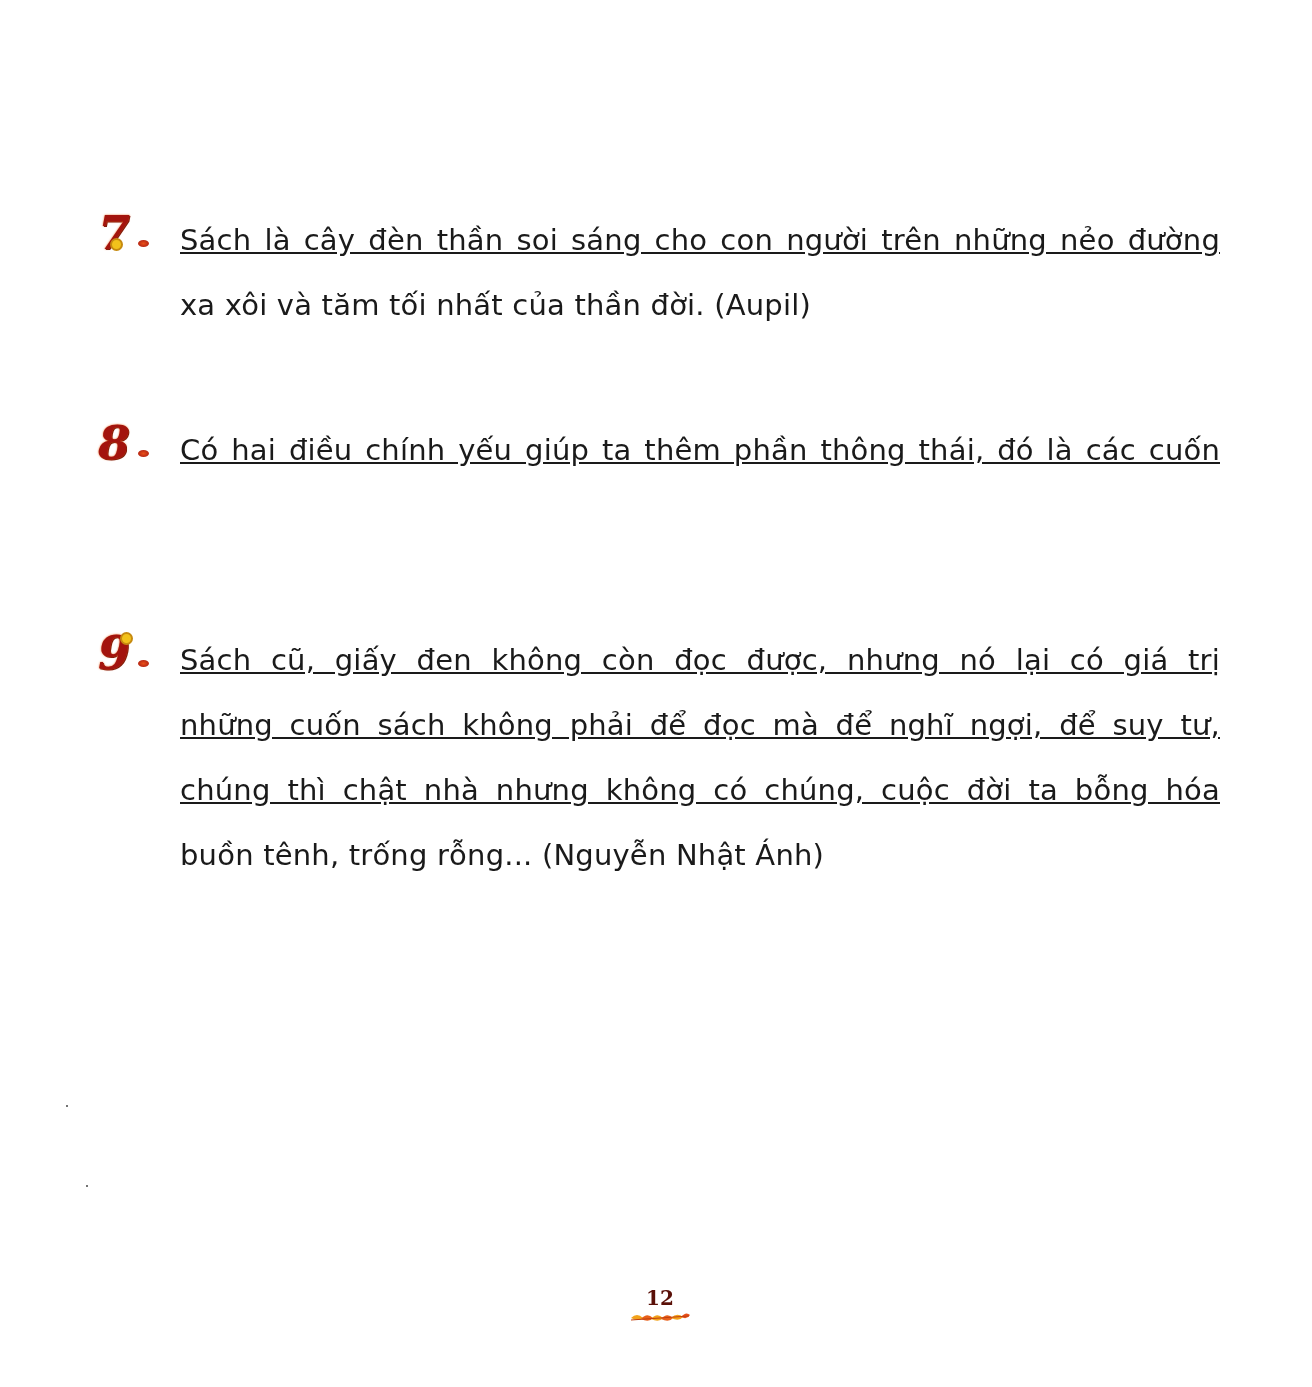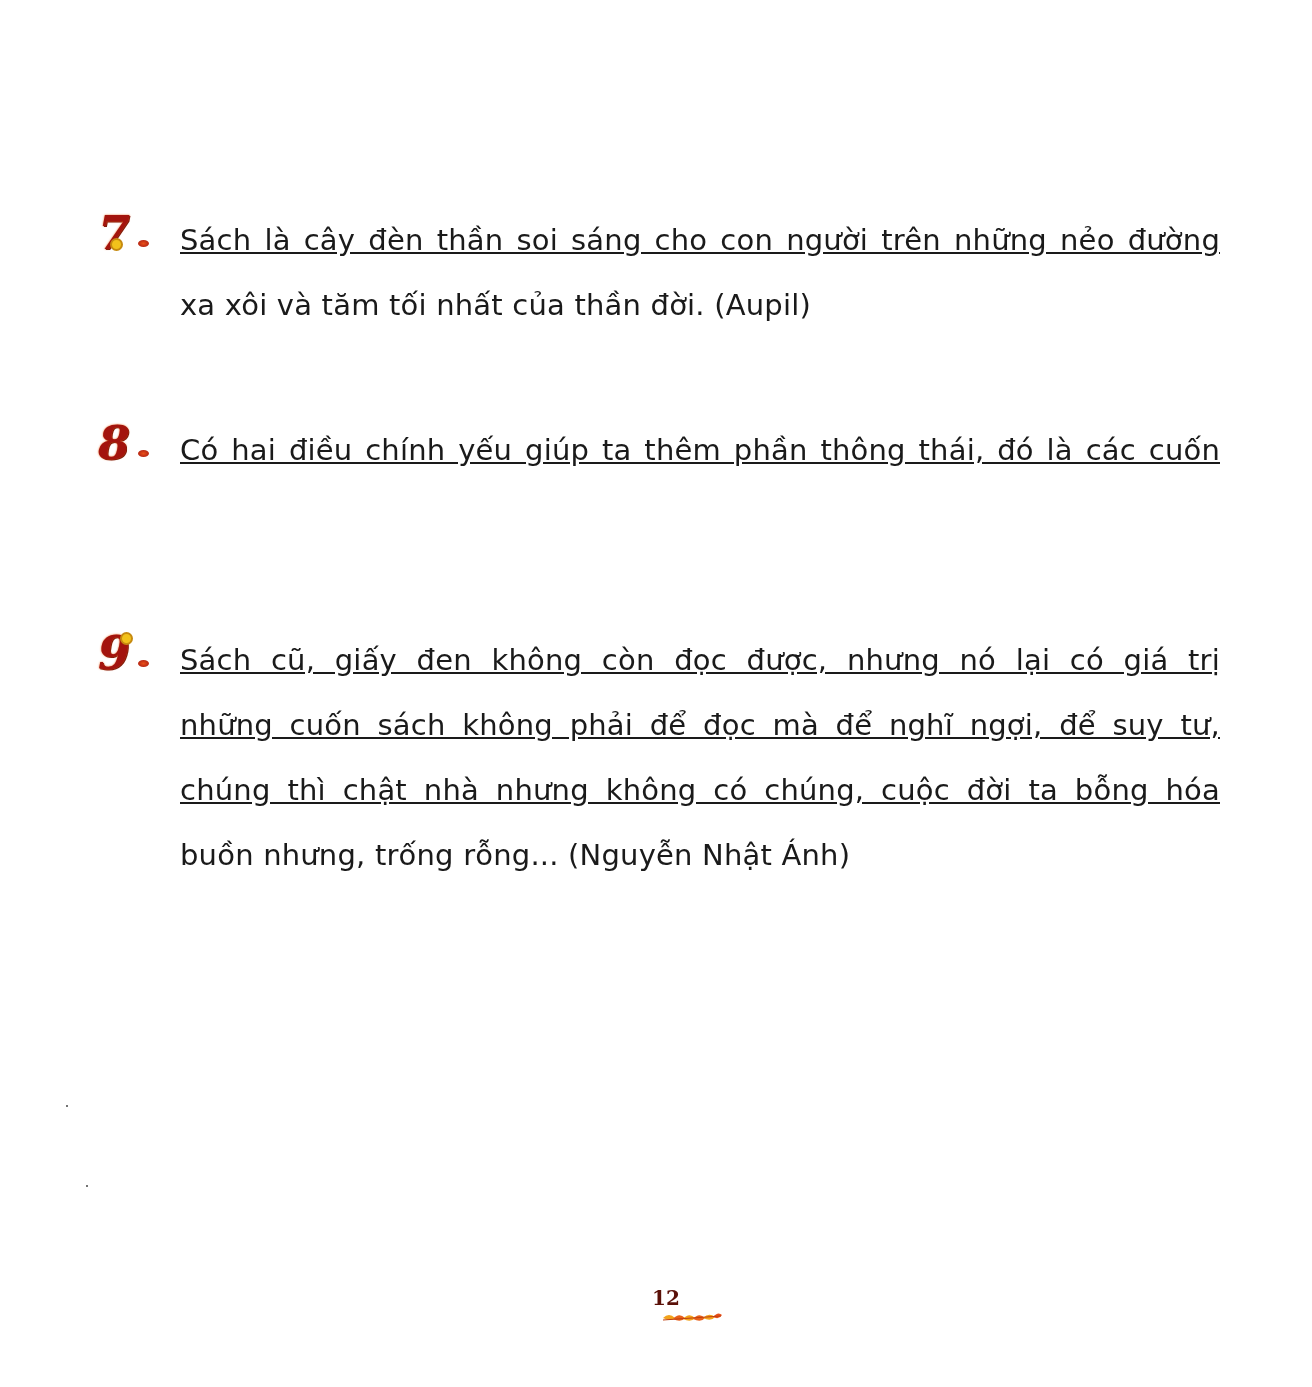--- a/index.html
+++ b/index.html
@@ -48,21 +48,21 @@
       top: 0;
       width: 1040px;
       font-size: 29px;
       line-height: 65px;
       text-align: justify;
       letter-spacing: 0.2px;
     }
     .text .line { display: block; height: 65px; white-space: nowrap; }
     .text .line.just { text-align-last: justify; text-align: justify; white-space: normal; text-decoration: underline; }
     .footer {
-      position: absolute; left: 652px; top: 1286px; width: 80px; text-align: left;
+      position: absolute; left: 620px; top: 1286px; width: 80px; text-align: center;
     }
     .page-number {
       font-family: "DejaVu Serif", serif;
       font-weight: bold; font-size: 20px; color: #5a1008;
       display: block; line-height: 24px;
     }
     .ornament { display: block; margin: 0 auto; }
     .speck { position: absolute; width: 2px; height: 2px; background: #444; border-radius: 50%; }
   </style>
 </head>
@@ -93,21 +93,21 @@
 <div class="quote" style="top:628px;">
   <div class="num">
     <span class="digit">9</span>
     <span class="flower" style="left:24px; top:2px;"></span>
     <span class="dot"></span>
   </div>
   <div class="text">
     <span class="line just">Sách cũ, giấy đen không còn đọc được, nhưng nó lại có giá trị</span>
     <span class="line just">những cuốn sách không phải để đọc mà để nghĩ ngợi, để suy tư,</span>
     <span class="line just">chúng thì chật nhà nhưng không có chúng, cuộc đời ta bỗng hóa</span>
-    <span class="line">buồn nhưng, trống rỗng... (Nguyễn Nhật Ánh)</span>
+    <span class="line">buồn tênh, trống rỗng... (Nguyễn Nhật Ánh)</span>
   </div>
 </div>
 
 <span class="speck" style="left:66px; top:1105px;"></span>
 <span class="speck" style="left:86px; top:1185px;"></span>
 
 <div class="footer">
   <span class="page-number">12</span>
   <svg class="ornament" width="62" height="14" viewBox="0 0 62 14">
     <path d="M2 8 Q8 2 14 8 Q10 12 2 8Z" fill="#f2a21b"></path>

